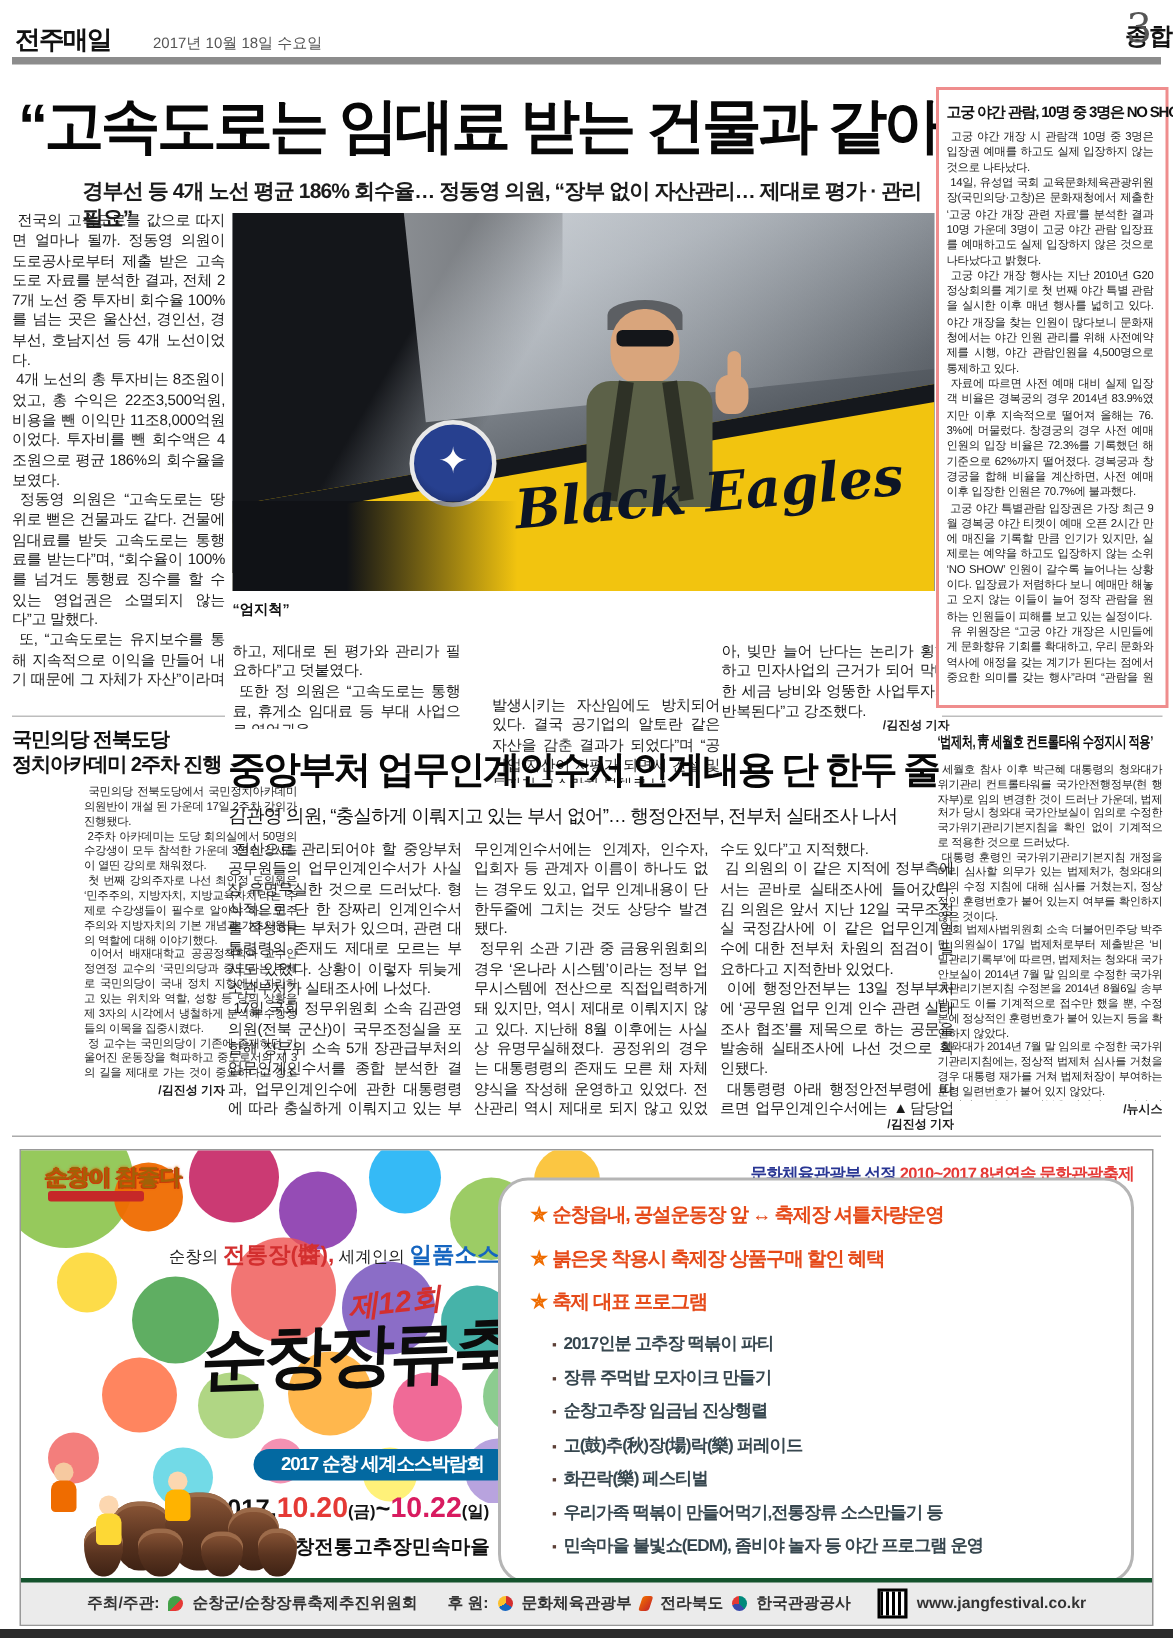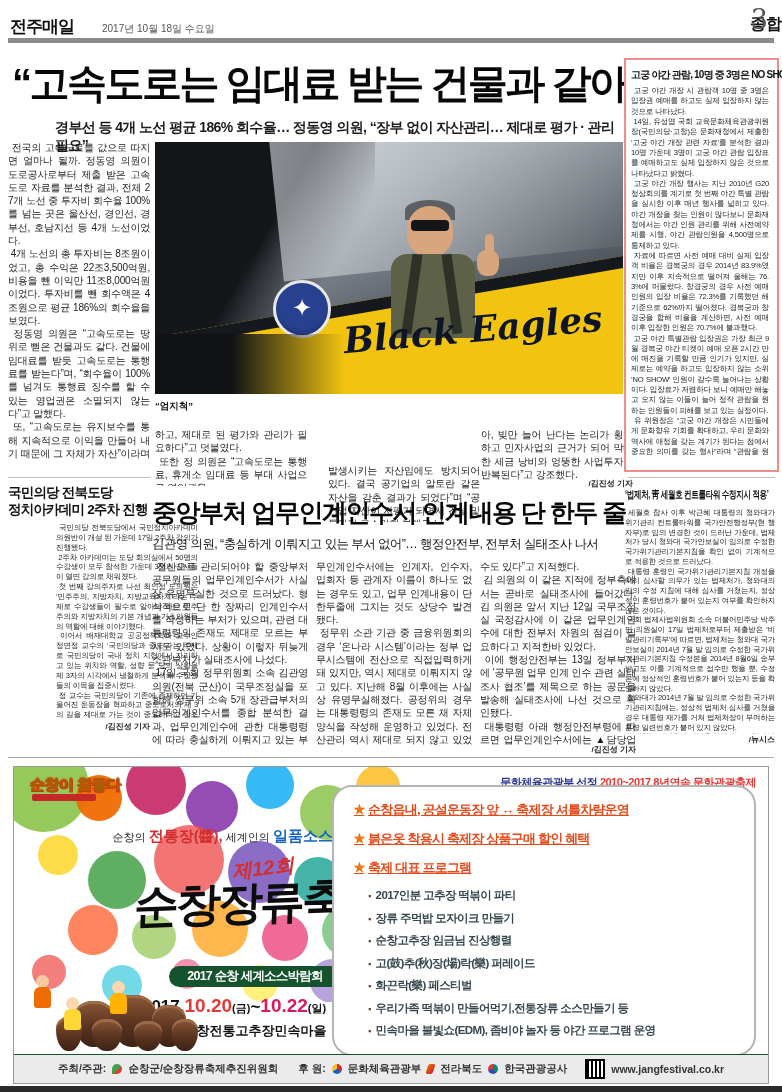--- a/index.html
+++ b/index.html
@@ -75,37 +75,37 @@
            text-shadow:0 0 2px #e65100,1px 1px 0 #bf360c,-1px 1px 0 #bf360c;}
   .ad-logo-ribbon{left:18px;top:27px;width:64px;height:7px;background:#c62828;border-radius:2px;}
   .ad-award{right:12px;top:8px;font-size:11px;font-weight:700;letter-spacing:-0.5px;white-space:nowrap;}
   .aw-b{color:#283593;} .aw-r{color:#e53935;}
   .ad-tag{left:60px;top:60px;width:360px;text-align:center;white-space:nowrap;}
   .tag-s{font-size:11px;color:#222;} .tag-red{font-size:15px;font-weight:900;color:#d32f2f;}
   .tag-blue{font-size:15px;font-weight:900;color:#1565c0;}
   .ad-ed{left:218px;top:88px;font-size:20px;font-weight:900;font-style:italic;color:#d32f2f;transform:rotate(-6deg);}
   .ad-title{left:120px;top:106px;width:240px;text-align:center;font-size:45px;font-weight:900;
             letter-spacing:-3px;color:#0c0c0c;transform:rotate(-2deg) skewX(-4deg);white-space:nowrap;}
-  .ad-expo{left:155px;top:199px;width:172px;height:21px;background:#14532d;border-radius:11px;
+  .ad-expo{left:155px;top:199px;width:172px;height:21px;background:#0369a1;border-radius:11px;
            color:#fff;font-size:12.5px;font-weight:900;text-align:center;line-height:21px;letter-spacing:-0.8px;}
   .ad-date{left:120px;top:228px;width:242px;text-align:center;white-space:nowrap;font-weight:900;}
   .dt-k{font-size:17px;color:#111;} .dt-sm{font-size:11px;color:#111;}
   .dt-red{font-size:19px;color:#e53935;} .dt-mag{font-size:19px;color:#d81b60;} .dt-blue{font-size:19px;color:#1565c0;}
   .ad-venue{left:120px;top:255px;width:242px;text-align:center;font-size:13px;font-weight:900;color:#111;}
   .prog-box{left:318px;top:18px;width:424px;height:271px;border:2px solid #b5b5b5;border-radius:20px;
             background:#fff;padding:14px 14px 10px 20px;box-sizing:border-box;}
-  .hl-item{font-size:13px;font-weight:900;color:#e64a19;letter-spacing:-0.8px;margin-bottom:11px;white-space:nowrap;text-decoration:underline;}
+  .hl-item{font-size:13px;font-weight:900;color:#e64a19;letter-spacing:-0.8px;margin-bottom:11px;white-space:nowrap;}
   .hl-item .star{color:#ef6c00;margin-right:4px;}
   .pg-item{font-size:11.5px;font-weight:700;color:#37474f;letter-spacing:-0.6px;margin:0 0 7.5px 14px;white-space:nowrap;}
   .pg-item .blt{color:#5d4037;margin-right:5px;font-size:9px;}
   .jar{position:absolute;background:linear-gradient(180deg,#855234 8%,#5a3420 55%,#3e2214);
        border-radius:45% 45% 46% 46%/34% 34% 62% 62%;box-shadow:inset 0 3px 0 #9c6b4a;}
   .kid-head{position:absolute;width:13px;height:13px;border-radius:50%;background:#fcd7b0;}
   .kid-body{position:absolute;width:17px;height:21px;border-radius:6px 6px 3px 3px;}
-  .ad-footer{left:0;bottom:0;width:100%;height:28px;background:#ebebeb;border-top:1px solid #14532d;
+  .ad-footer{left:0;bottom:0;width:100%;height:28px;background:#ebebeb;border-top:3px solid #14532d;
              display:flex;align-items:center;justify-content:center;gap:6px;font-size:10.5px;
              font-weight:700;color:#333;white-space:nowrap;}
   .ic{display:inline-block;width:10px;height:10px;border-radius:50%;}
   .ic-sprout{background:linear-gradient(135deg,#43a047 55%,#e53935 55%);border-radius:50% 50% 50% 0;}
   .ic-mcst{background:conic-gradient(#d32f2f 0 120deg,#1565c0 120deg 240deg,#fbc02d 240deg);}
   .ic-jb{background:linear-gradient(120deg,#ef6c00,#c62828);border-radius:2px;transform:skewX(-18deg);width:7px;}
   .ic-kto{background:conic-gradient(#00897b 0 140deg,#3949ab 140deg 260deg,#e53935 260deg);}
   .qr{display:inline-block;width:16px;height:16px;border:2px solid #000;background:
       repeating-linear-gradient(90deg,#000 0 2px,#fff 2px 4px);}
   .page-foot{left:0;top:1086px;width:782px;height:6px;background:#2b2b2b;}

